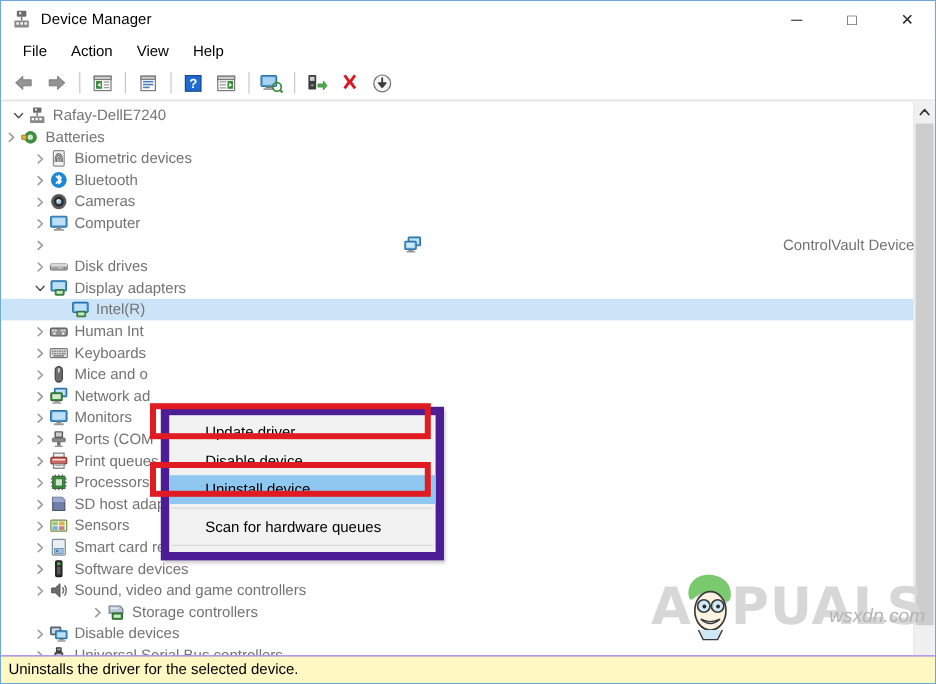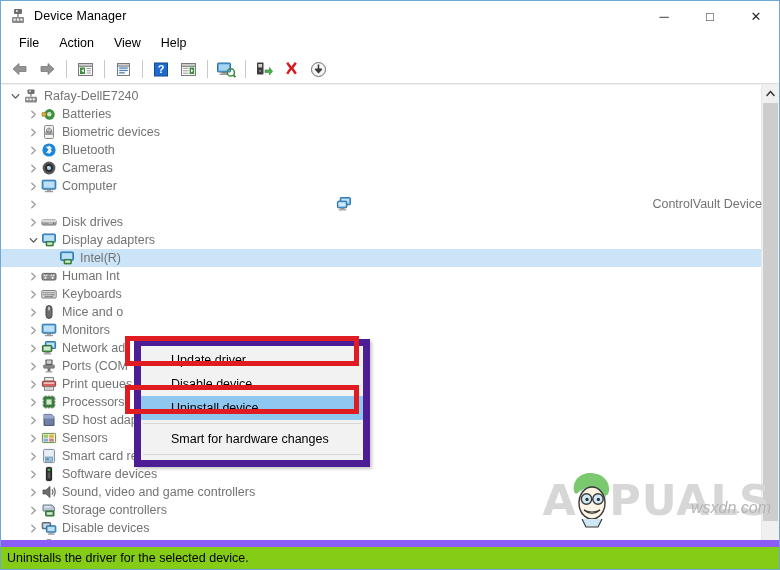--- a/index.html
+++ b/index.html
@@ -172,22 +172,22 @@
 
   
   #statusbar {
     height: 22px;
     flex: none;
     display: flex;
     align-items: center;
     padding-left: 6px;
     font-size: 12.5px;
     color: #000;
-    background: #84cc16;
-    border-top: 7px solid #8b5cf6;
+    background: #fef9c3;
+    border-top: 1px solid #8b5cf6;
   }
 
   
   #ctxmenu {
     position: absolute;
     left: 133px; top: 254px;
     width: 222px;
     background: #f2f2f2;
     border: 7px solid #4c1d95;
     box-shadow: 2px 2px 3px rgba(0,0,0,.22);
@@ -387,21 +387,21 @@
             <rect x="2" y="8.8" width="12" height="5.6" rx=".8" fill="#8a8a8a"></rect>
             <rect x="3.4" y="10.3" width="1.9" height="1.9" fill="#fff"></rect>
             <rect x="6.6" y="10.3" width="1.9" height="1.9" fill="#fff"></rect>
             <rect x="9.8" y="10.3" width="1.9" height="1.9" fill="#fff"></rect>
           </svg>
         </div>
         <div class="tlabel">Rafay-DellE7240</div>
       </div>
 
       <div id="tree-rows">
-          <div class="row" style="padding-left: 24px;">
+          <div class="row" style="">
             <div class="twisty">
               <svg width="9" height="9" viewBox="0 0 9 9">
                 <path d="M2.8 1.2 L6.3 4.5 L2.8 7.8" fill="none" stroke="#9a9a9a" stroke-width="1.3" stroke-linecap="round" stroke-linejoin="round"></path>
               </svg>
             </div>
             <div class="ticon"><svg width="16" height="16" viewBox="0 0 16 16">
                 <circle cx="8.5" cy="8.5" r="5.2" fill="#3f8f3f"></circle>
                 <path d="M5 6 Q8.5 2 12 6" fill="none" stroke="#3f8f3f" stroke-width="1.6"></path>
                 <rect x="1" y="6.6" width="4" height="3.6" rx=".6" fill="#e0b23c" stroke="#8a6a14" stroke-width=".6"></rect>
                 <circle cx="8.3" cy="8.3" r="2.2" fill="#cfe8cf"></circle>
@@ -570,42 +570,42 @@
               </svg></div>
             <div class="tlabel">Mice and o</div>
           </div>
           <div class="row" style="padding-left: 24px;">
             <div class="twisty">
               <svg width="9" height="9" viewBox="0 0 9 9">
                 <path d="M2.8 1.2 L6.3 4.5 L2.8 7.8" fill="none" stroke="#9a9a9a" stroke-width="1.3" stroke-linecap="round" stroke-linejoin="round"></path>
               </svg>
             </div>
             <div class="ticon"><svg width="16" height="16" viewBox="0 0 16 16">
-                <rect x="1.2" y="2.2" width="13.6" height="9" rx="1" fill="#4a9fe0" stroke="#2c6f9e"></rect>
-                <rect x="2.6" y="3.5" width="10.8" height="6.3" fill="#bde0f7"></rect>
-                <rect x="6" y="11.2" width="4" height="1.6" fill="#8a8a8a"></rect>
-                <rect x="3.8" y="12.8" width="8.4" height="1.5" rx=".5" fill="#9a9a9a"></rect>
-              </svg></div>
-            <div class="tlabel">Monitors</div>
-          </div>
-          <div class="row" style="padding-left: 24px;">
-            <div class="twisty">
-              <svg width="9" height="9" viewBox="0 0 9 9">
-                <path d="M2.8 1.2 L6.3 4.5 L2.8 7.8" fill="none" stroke="#9a9a9a" stroke-width="1.3" stroke-linecap="round" stroke-linejoin="round"></path>
-              </svg>
-            </div>
-            <div class="ticon"><svg width="16" height="16" viewBox="0 0 16 16">
                 <rect x="4.4" y="1.6" width="10.2" height="7" rx=".8" fill="#4a9fe0" stroke="#2c6f9e"></rect>
                 <rect x="5.6" y="2.7" width="7.8" height="4.6" fill="#bde0f7"></rect>
                 <rect x="1.4" y="5.4" width="9.4" height="6.4" rx=".8" fill="#3f8f3f" stroke="#2b6b2b"></rect>
                 <rect x="2.6" y="6.5" width="7" height="4" fill="#cfe8cf"></rect>
                 <rect x="4.4" y="12" width="4" height="1.2" fill="#8a8a8a"></rect>
                 <rect x="2.6" y="13.2" width="7.6" height="1.3" rx=".4" fill="#9a9a9a"></rect>
               </svg></div>
             <div class="tlabel">Network ad</div>
+          </div>
+          <div class="row" style="padding-left: 24px;">
+            <div class="twisty">
+              <svg width="9" height="9" viewBox="0 0 9 9">
+                <path d="M2.8 1.2 L6.3 4.5 L2.8 7.8" fill="none" stroke="#9a9a9a" stroke-width="1.3" stroke-linecap="round" stroke-linejoin="round"></path>
+              </svg>
+            </div>
+            <div class="ticon"><svg width="16" height="16" viewBox="0 0 16 16">
+                <rect x="1.2" y="2.2" width="13.6" height="9" rx="1" fill="#4a9fe0" stroke="#2c6f9e"></rect>
+                <rect x="2.6" y="3.5" width="10.8" height="6.3" fill="#bde0f7"></rect>
+                <rect x="6" y="11.2" width="4" height="1.6" fill="#8a8a8a"></rect>
+                <rect x="3.8" y="12.8" width="8.4" height="1.5" rx=".5" fill="#9a9a9a"></rect>
+              </svg></div>
+            <div class="tlabel">Monitors</div>
           </div>
           <div class="row" style="padding-left: 24px;">
             <div class="twisty">
               <svg width="9" height="9" viewBox="0 0 9 9">
                 <path d="M2.8 1.2 L6.3 4.5 L2.8 7.8" fill="none" stroke="#9a9a9a" stroke-width="1.3" stroke-linecap="round" stroke-linejoin="round"></path>
               </svg>
             </div>
             <div class="ticon"><svg width="16" height="16" viewBox="0 0 16 16">
                 <rect x="4.4" y="1.4" width="7.2" height="5.6" rx=".8" fill="#5e5e5e"></rect>
                 <rect x="5.6" y="2.4" width="4.8" height="3.4" fill="#cfcfcf"></rect>
@@ -713,21 +713,21 @@
                 <path d="M2.8 1.2 L6.3 4.5 L2.8 7.8" fill="none" stroke="#9a9a9a" stroke-width="1.3" stroke-linecap="round" stroke-linejoin="round"></path>
               </svg>
             </div>
             <div class="ticon"><svg width="16" height="16" viewBox="0 0 16 16">
                 <path d="M2 6 L5 6 L9 2.4 L9 13.6 L5 10 L2 10 Z" fill="#6d6d6d" stroke="#454545" stroke-width=".7" stroke-linejoin="round"></path>
                 <path d="M11 5.4 Q13 8 11 10.6" fill="none" stroke="#6d6d6d" stroke-width="1.2"></path>
                 <path d="M12.8 3.6 Q15.6 8 12.8 12.4" fill="none" stroke="#6d6d6d" stroke-width="1.2"></path>
               </svg></div>
             <div class="tlabel">Sound, video and game controllers</div>
           </div>
-          <div class="row" style="padding-left: 24px;">
+          <div class="row" style="padding-left: 24px; margin-left: 48px;">
             <div class="twisty">
               <svg width="9" height="9" viewBox="0 0 9 9">
                 <path d="M2.8 1.2 L6.3 4.5 L2.8 7.8" fill="none" stroke="#9a9a9a" stroke-width="1.3" stroke-linecap="round" stroke-linejoin="round"></path>
               </svg>
             </div>
             <div class="ticon"><svg width="16" height="16" viewBox="0 0 16 16">
                 <path d="M2 3 L11 3 L13.4 5.4 L13.4 9 L2 9 Z" fill="#b9c6d4" stroke="#6d7f90"></path>
                 <rect x="3.2" y="4.2" width="6.4" height="1.4" fill="#e4eaf0"></rect>
                 <rect x="4.6" y="9" width="8.4" height="5" rx=".6" fill="#3f8f3f" stroke="#2b6b2b"></rect>
                 <rect x="5.8" y="10.2" width="5.8" height="2.6" fill="#cfe8cf"></rect>
@@ -775,21 +775,21 @@
           </svg>
       </div>
       <div id="vs-thumb"></div>
     </div>
 
     <div id="ctxmenu">
       <div class="mi">Update driver</div>
       <div class="mi">Disable device</div>
       <div class="mi highlight">Uninstall device</div>
       <div class="mi-sep"></div>
-      <div class="mi">Smart for hardware changes</div>
+      <div class="mi">Scan for hardware queues</div>
       <div class="mi-sep"></div>
     </div>
 
     <div class="redbox" id="redbox-update"></div>
     <div class="redbox" id="redbox-uninstall"></div>
 
     <div id="watermark">
       <div id="wm-text">APPUALS</div>
       <svg id="wm-face" viewBox="0 0 52 60">
         <path d="M8 22 C6 10 16 3 26 4 C37 5 44 12 43 22 C42 28 38 27 36 24 C32 18 20 17 14 22 C11 25 9 26 8 22 Z" fill="#7bc96f"></path>

